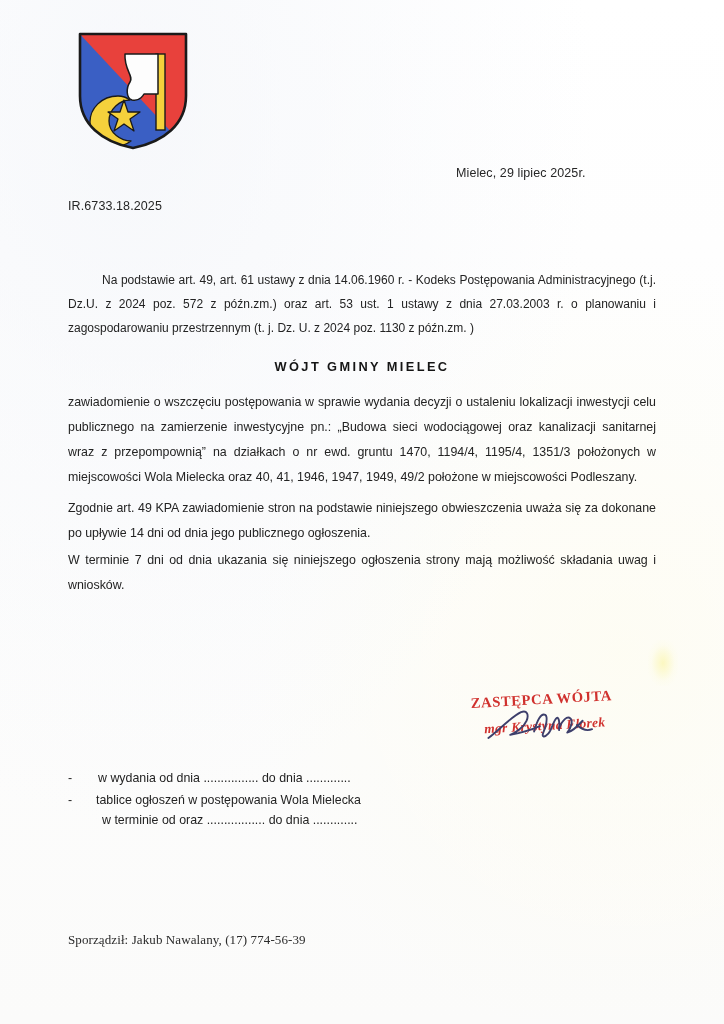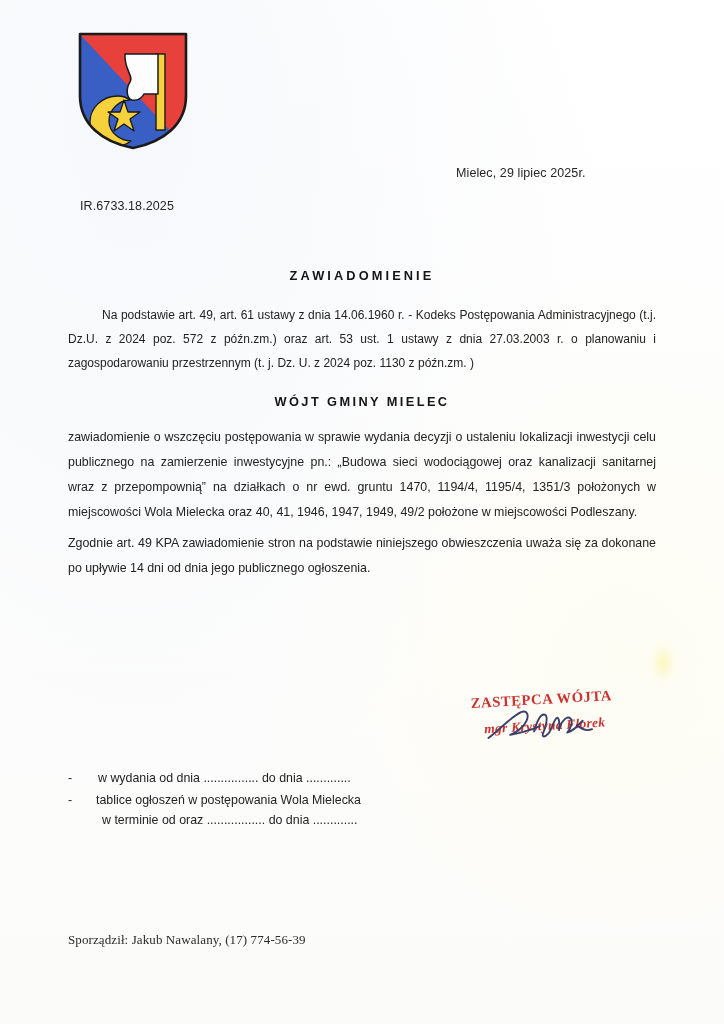--- a/index.html
+++ b/index.html
@@ -61,21 +61,20 @@
   }
   .date-line .txt { padding-left: 36px; }
 
   .ref-line {
     position: absolute;
     left: 68px;
     top: 199px;
     font-size: 12.5px;
     letter-spacing: 0.1px;
     color: #262626;
-    margin-left: 12px;
   }
 
   
   .body-col {
     position: absolute;
     left: 68px;
     top: 268px;
     width: 588px;
   }
 
@@ -230,28 +229,28 @@
   </div>
 
   <div class="date-line">
     <span class="txt">Mielec, 29 lipiec 2025r.</span>
   </div>
 
   <div class="ref-line">IR.6733.18.2025</div>
 
   <div class="body-col">
 
-    <h1 class="doc-title">ZAWIADOMIENIE</h1>
 
     <p class="legal-basis"><span class="indent"></span><span>Na podstawie art. 49, art. 61 ustawy z dnia 14.06.1960 r. - Kodeks Postępowania Administracyjnego (t.j. Dz.U. z 2024 poz. 572 z późn.zm.)  oraz art. 53 ust. 1 ustawy z dnia 27.03.2003 r. o planowaniu i zagospodarowaniu przestrzennym (t. j. Dz. U. z 2024 poz. 1130 z późn.zm. )</span></p>
 
     <h2 class="authority">WÓJT GMINY MIELEC</h2>
 
     <p class="para">zawiadomienie o wszczęciu postępowania w sprawie wydania decyzji o ustaleniu lokalizacji inwestycji celu publicznego na zamierzenie inwestycyjne pn.: „Budowa sieci wodociągowej oraz kanalizacji sanitarnej wraz z przepompownią” na działkach o nr ewd. gruntu 1470, 1194/4, 1195/4, 1351/3 położonych w miejscowości Wola Mielecka oraz 40, 41, 1946, 1947, 1949, 49/2 położone w miejscowości Podleszany.</p>
     <p class="para tight">Zgodnie art. 49 KPA zawiadomienie stron na podstawie niniejszego obwieszczenia uważa się za dokonane po upływie 14 dni od dnia jego publicznego ogłoszenia.</p>
+    <p class="para tight">W terminie 7 dni od dnia ukazania się niniejszego ogłoszenia strony mają możliwość składania uwag i wniosków.</p>
   </div>
 
   <div class="stamp">
     <div class="stamp-title">ZASTĘPCA WÓJTA</div>
     <div class="stamp-name">mgr Krystyna Florek</div>
     <div class="signature-scribble">
       <svg viewBox="0 0 120 42" xmlns="http://www.w3.org/2000/svg">
         <g fill="none" stroke="#3d3f6b" stroke-width="1.9" stroke-linecap="round" stroke-linejoin="round">
           <path d="M6,30 C18,22 30,10 40,6 C46,4 48,9 45,15 C42,21 34,26 28,28 C36,27 50,24 58,21"></path>
           <path d="M52,26 C56,14 60,8 64,10 C67,12 64,22 61,28 C59,32 62,33 66,29 C70,25 72,16 75,14 C78,12 78,20 77,26"></path>

